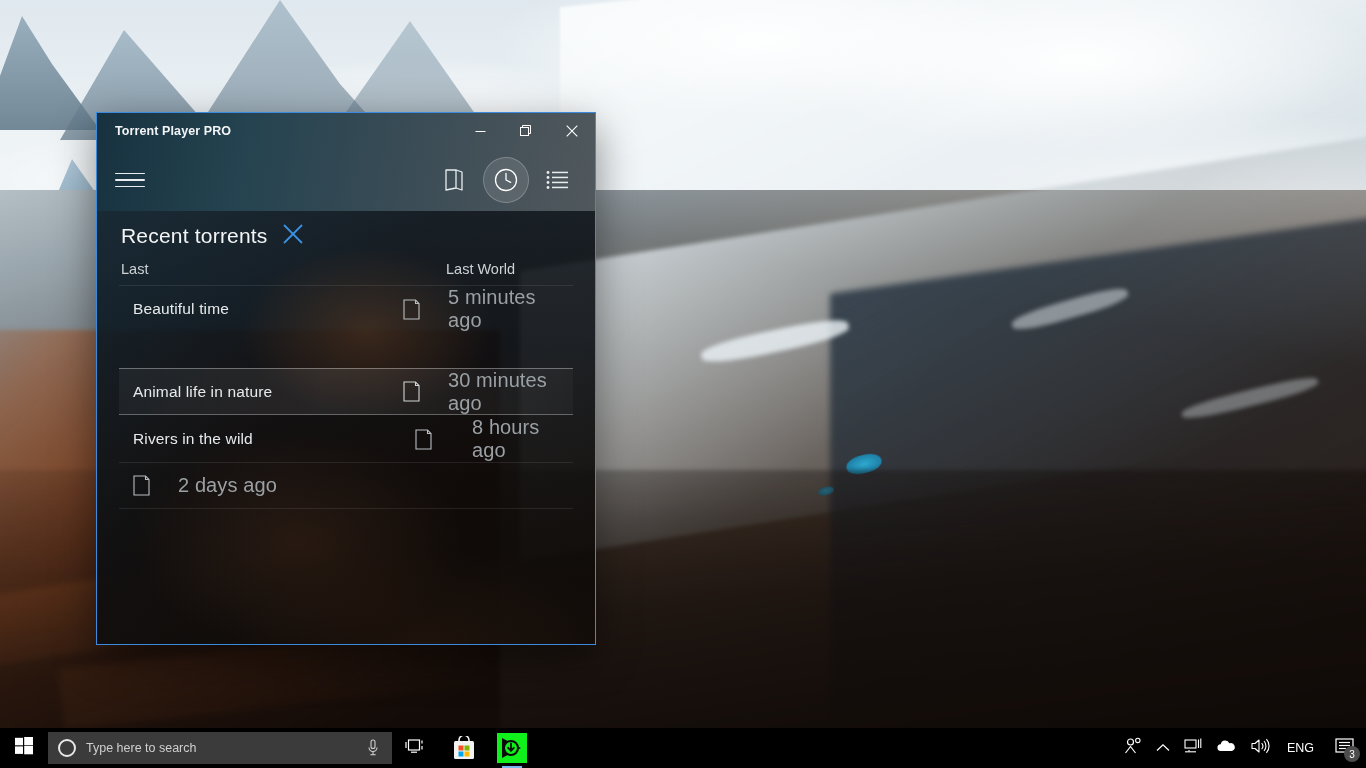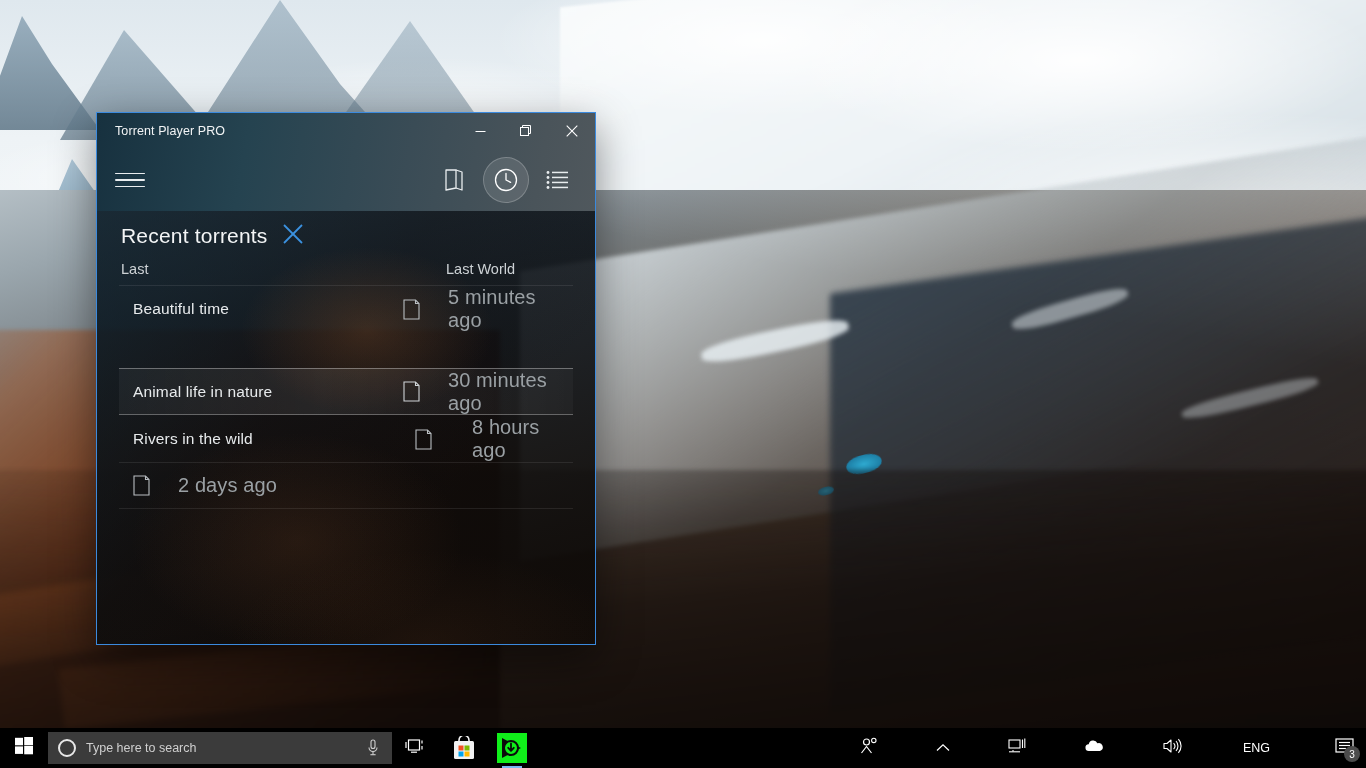--- a/index.html
+++ b/index.html
@@ -108,21 +108,21 @@
     box-shadow: 0 14px 40px rgba(0,0,0,.45);
     display: flex; flex-direction: column;
     overflow: hidden;
   }
   
   .chrome {
     background: linear-gradient(100deg, #17313f 0%, #254350 30%, #3a4c56 62%, #4a545a 88%, #50585d 100%);
     flex: 0 0 auto;
   }
   .titlebar {
-    height: 36px; display: flex; align-items: center; position: relative;
+    height: 36px; display: flex; align-items: center; position: relative; font-weight: bold;
   }
   .title-text {
     font-size: 12.5px; color: #f2f4f5; padding-left: 18px; letter-spacing: .1px;
     white-space: nowrap;
   }
   .win-buttons { margin-left: auto; display: flex; height: 36px; }
   .win-btn {
     width: 46px; height: 36px; display: flex; align-items: center; justify-content: center;
     cursor: default;
   }
@@ -212,21 +212,21 @@
   .tb-app {
     width: 48px; height: 40px; display:flex; align-items:center; justify-content:center; cursor:default; position:relative;
   }
   .tb-app.running::after {
     content:""; position:absolute; bottom:0; left:14px; width:20px; height:2px; background:#7ab8f5;
   }
   .store-tile { width: 22px; height: 24px; position: relative; }
   .player-tile {
     width: 30px; height: 30px; background: #10f01a; display:flex; align-items:center; justify-content:center;
   }
-  .tray { margin-left:auto; display:flex; align-items:center; height:40px; padding-right: 2px; gap: 44px; }
+  .tray { margin-left:auto; display:flex; align-items:center; height:40px; padding-right: 2px; }
   .tray-item { height:40px; display:flex; align-items:center; justify-content:center; padding: 0 7px; cursor:default; }
   .tray-lang { color:#ffffff; font-size:12.5px; padding: 0 10px; }
   .action-center { width: 40px; height:40px; display:flex; align-items:center; justify-content:center; position:relative; cursor:default; }
   .ac-badge {
     position:absolute; right:4px; bottom:6px; width:16px; height:16px; border-radius:50%;
     background:#4c4c4c; color:#fff; font-size:10px; display:flex; align-items:center; justify-content:center;
   }
 </style>
 </head>
 <body>

